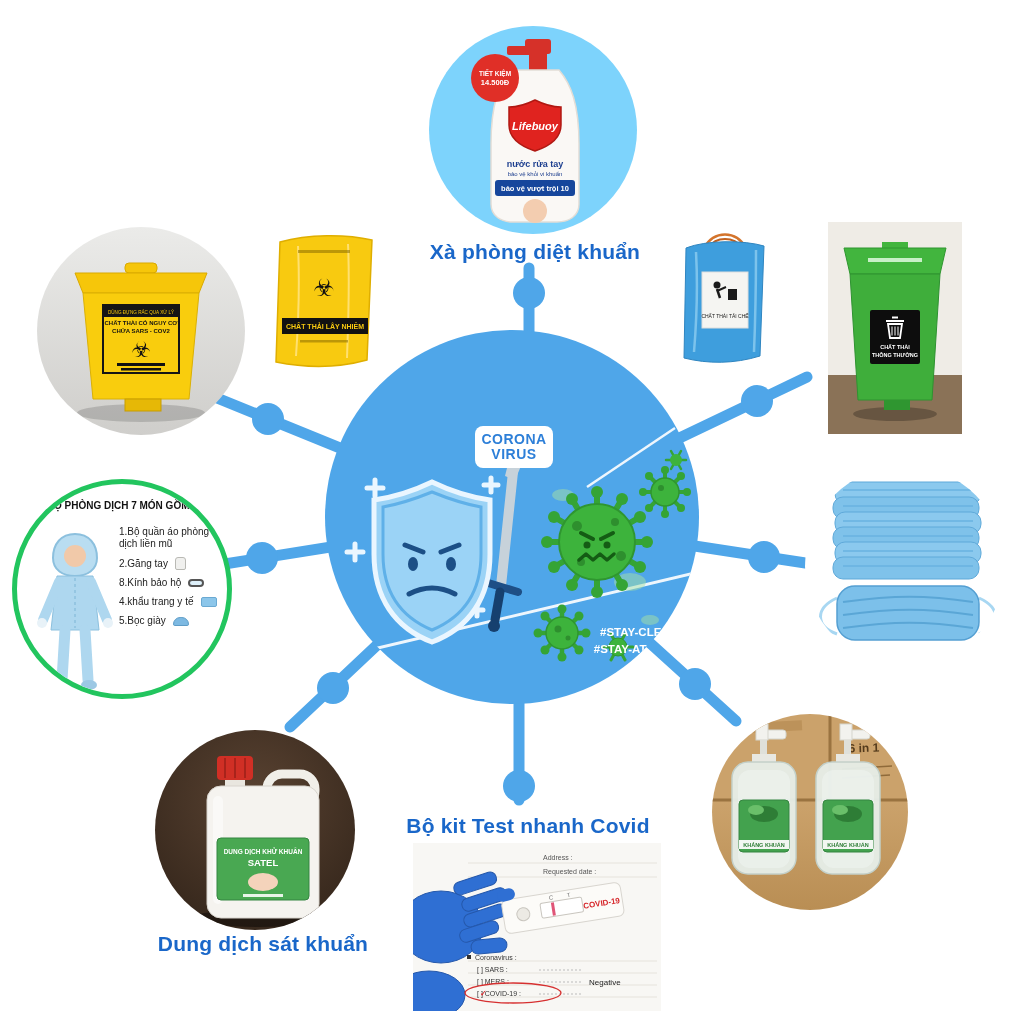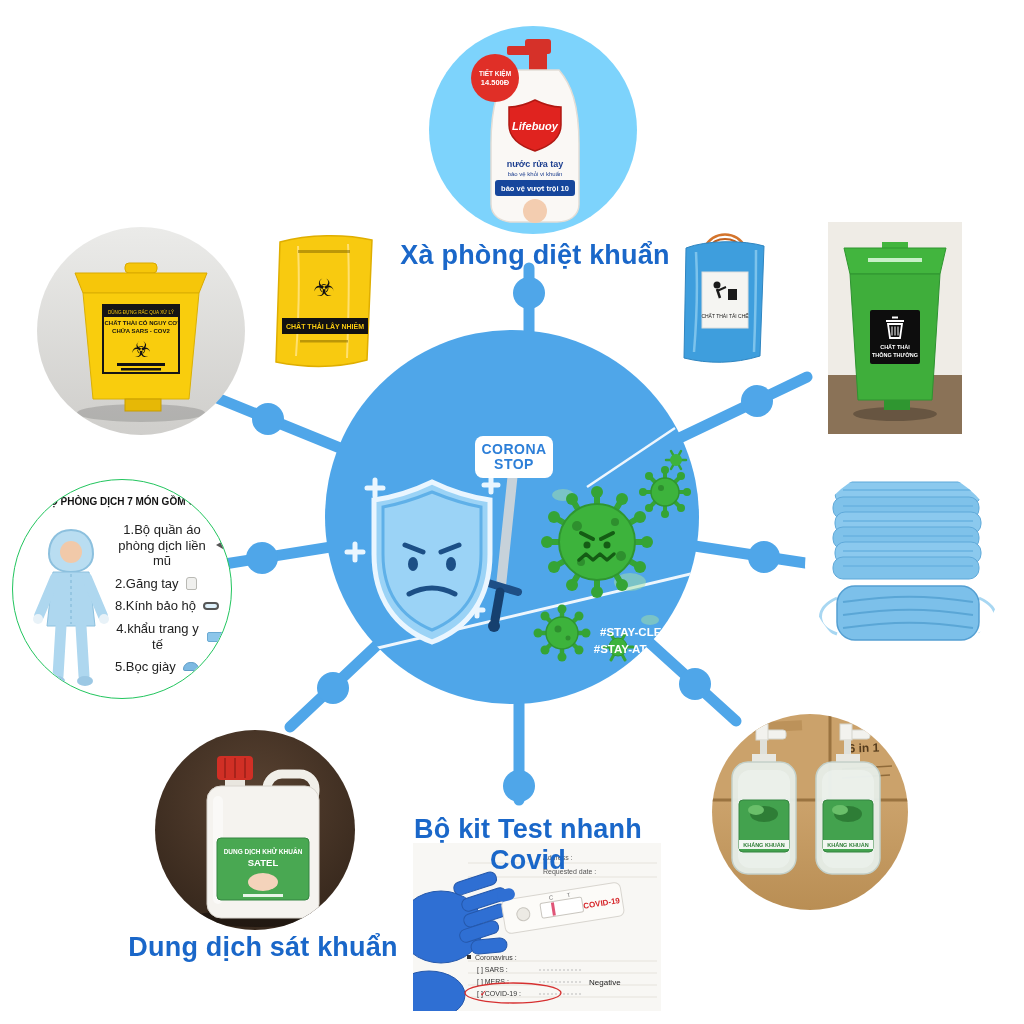--- a/index.html
+++ b/index.html
@@ -2,33 +2,33 @@
 <html><head>
 <meta charset="utf-8">
 <style>
   * { margin:0; padding:0; box-sizing:border-box; }
   body { font-family:"Liberation Sans", sans-serif; background:#ffffff; }
   .canvas { position:relative; width:1024px; height:1024px; background:#ffffff; overflow:hidden; }
   .abs { position:absolute; }
   svg text { font-family:"Liberation Sans", sans-serif; }
   .node-circle { position:absolute; border-radius:50%; overflow:hidden; }
   .node-rect { position:absolute; overflow:hidden; }
-  .caption { position:absolute; color:#1A67C9; font-weight:bold; font-size:27px; text-align:center; z-index:4; letter-spacing:.2px; }
+  .caption { position:absolute; color:#1A67C9; font-weight:bold; font-size:21px; text-align:center; z-index:4; letter-spacing:.2px; }
   
   .center-hub { position:absolute; left:325px; top:330px; width:374px; height:374px; background:#4FA6E9; border-radius:50%; overflow:hidden; z-index:2; }
   .stop-text { position:absolute; left:26px; top:92px; font-size:46px; font-weight:bold; color:#143E76; letter-spacing:2px;
                text-shadow:-2px -2px 0 #dff0fc, 2px -2px 0 #dff0fc, -2px 2px 0 #dff0fc, 2px 2px 0 #dff0fc; }
-  .corona-badge { position:absolute; left:150px; top:106px; width:78px; height:42px; background:#ffffff; border-radius:8px;
+  .corona-badge { position:absolute; left:150px; top:96px; width:78px; height:42px; background:#ffffff; border-radius:8px;
                   display:flex; flex-direction:column; align-items:center; justify-content:center; line-height:1.05; }
   .corona-badge div { color:#2D7FD8; font-size:14px; font-weight:bold; letter-spacing:.5px; }
   .hashtags { position:absolute; left:256px; top:294px; width:116px; text-align:center; color:#ffffff; font-size:11.5px; font-weight:bold; line-height:1.5; }
   
   .suit-title { position:absolute; left:10px; top:16px; width:200px; text-align:center; font-size:10px; font-weight:bold; color:#111; }
   .suit-list { position:absolute; left:102px; top:42px; width:108px; }
-  .suit-item { display:flex; align-items:center; gap:7px; font-size:13px; color:#222; margin-bottom:7px; line-height:1.2;text-align:center; }
+  .suit-item { display:flex; align-items:center; gap:7px; font-size:10px; color:#222; margin-bottom:7px; line-height:1.2; }
   .icon-arrow-left { width:0; height:0; border-top:4px solid transparent; border-bottom:4px solid transparent; border-right:7px solid #555; flex:0 0 auto; }
   .icon-glove { width:11px; height:13px; background:#f0f0ee; border:1px solid #b9b9b4; border-radius:3px 3px 2px 2px; flex:0 0 auto; }
   .icon-goggles { width:16px; height:8px; border:2px solid #555; border-radius:4px; background:#dff1fb; flex:0 0 auto; }
   .icon-mask { width:16px; height:10px; background:#8cc6ea; border:1px solid #6aa9d2; border-radius:2px; flex:0 0 auto; }
   .icon-shoe { width:16px; height:9px; background:#7db9e2; border:1px solid #5e9cc6; border-radius:8px 8px 2px 2px; flex:0 0 auto; }
 </style>
 </head>
 <body>
 
 <div class="canvas">
@@ -201,21 +201,21 @@
           <line x1="351" y1="130" x2="346" y2="139"></line>
             <line x1="351" y1="130" x2="341" y2="130"></line>
           <line x1="351" y1="130" x2="346" y2="121"></line>
             <line x1="351" y1="130" x2="356" y2="121"></line>
         </g>
         <circle cx="351" cy="130" r="6" fill="#3db33c"></circle>
       </g>
     </svg>
     <div class="corona-badge">
       <div>CORONA</div>
-      <div>STOP</div>
+      <div>VIRUS</div>
     </div>
     <div class="hashtags">
       <div>#STAY-CLEAN</div>
       <div>#STAY-AT-HOME</div>
     </div>
   </div>
 
   <div class="node-circle" style="left:429px;top:26px;width:208px;height:208px;background:#7dd3fc;z-index:2;">
     <svg width="208" height="208">
       <g fill="#d63129">
@@ -337,21 +337,21 @@
         <path d="M32,132 C10,142 10,160 32,168" fill="none" stroke="#a8d7f2" stroke-width="3"></path>
         <path d="M174,132 C196,142 196,160 174,168" fill="none" stroke="#a8d7f2" stroke-width="3"></path>
         <rect x="32" y="120" width="142" height="54" rx="18" fill="#7cc0ea" stroke="#549fd2" stroke-width="1.5"></rect>
         <path d="M38,136 C90,129 120,129 168,136" fill="none" stroke="#5aa6d6" stroke-width="2"></path>
         <path d="M38,149 C90,142 120,142 168,149" fill="none" stroke="#5aa6d6" stroke-width="2"></path>
         <path d="M38,162 C90,155 120,155 168,162" fill="none" stroke="#5aa6d6" stroke-width="2"></path>
       </g>
     </svg>
   </div>
 
-  <div class="node-circle" style="left:12px;top:479px;width:220px;height:220px;background:#ffffff;border:1px solid #22c55e;z-index:2;">
+  <div class="node-circle" style="left:12px;top:479px;width:220px;height:220px;background:#ffffff;border:5px solid #22c55e;z-index:2;">
     <div class="suit-title">BỘ PHÒNG DỊCH 7 MÓN GỒM CÓ</div>
     <svg class="abs" style="left:12px;top:36px;" width="92" height="170">
       <path d="M46,14 C60,14 68,24 68,38 C68,50 58,56 46,56 C34,56 24,50 24,38 C24,24 32,14 46,14 Z" fill="#b9ddf1" stroke="#8cc0de" stroke-width="2"></path>
       <circle cx="46" cy="36" r="11" fill="#f1c9a9"></circle>
       <path d="M28,56 L64,56 L70,110 L22,110 Z" fill="#aed7ef" stroke="#8cc0de"></path>
       <line x1="30" y1="62" x2="14" y2="100" stroke="#aed7ef" stroke-width="10" stroke-linecap="round"></line>
       <line x1="62" y1="62" x2="78" y2="100" stroke="#aed7ef" stroke-width="10" stroke-linecap="round"></line>
       <circle cx="13" cy="103" r="5" fill="#e8f2f8"></circle>
         <circle cx="79" cy="103" r="5" fill="#e8f2f8"></circle>
       <line x1="36" y1="110" x2="33" y2="160" stroke="#aed7ef" stroke-width="11" stroke-linecap="round"></line>

